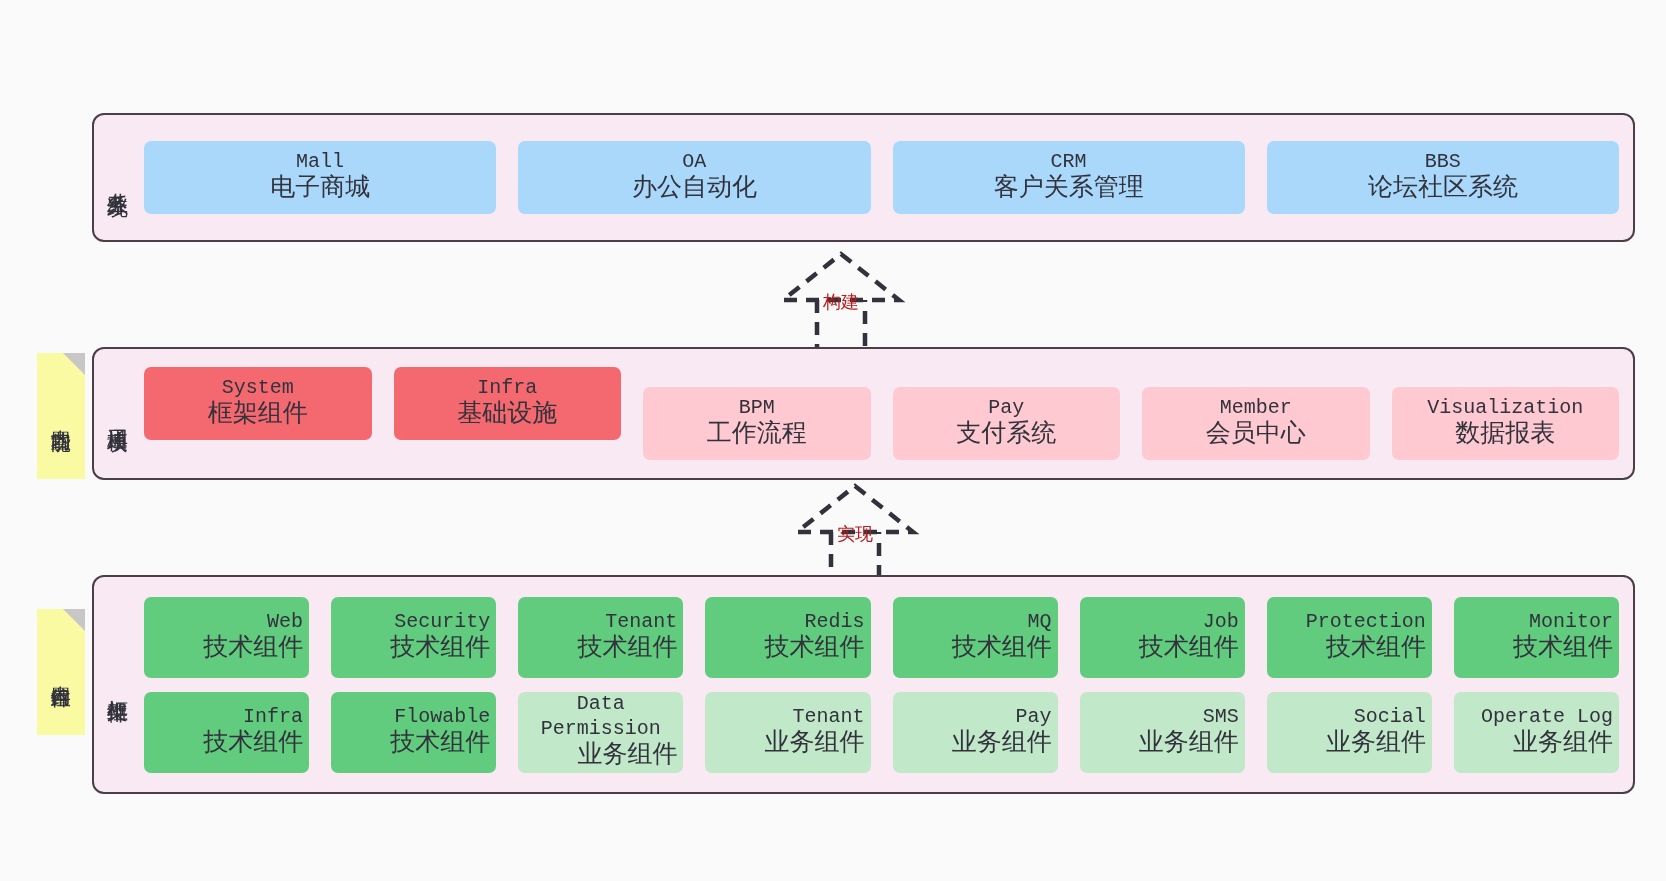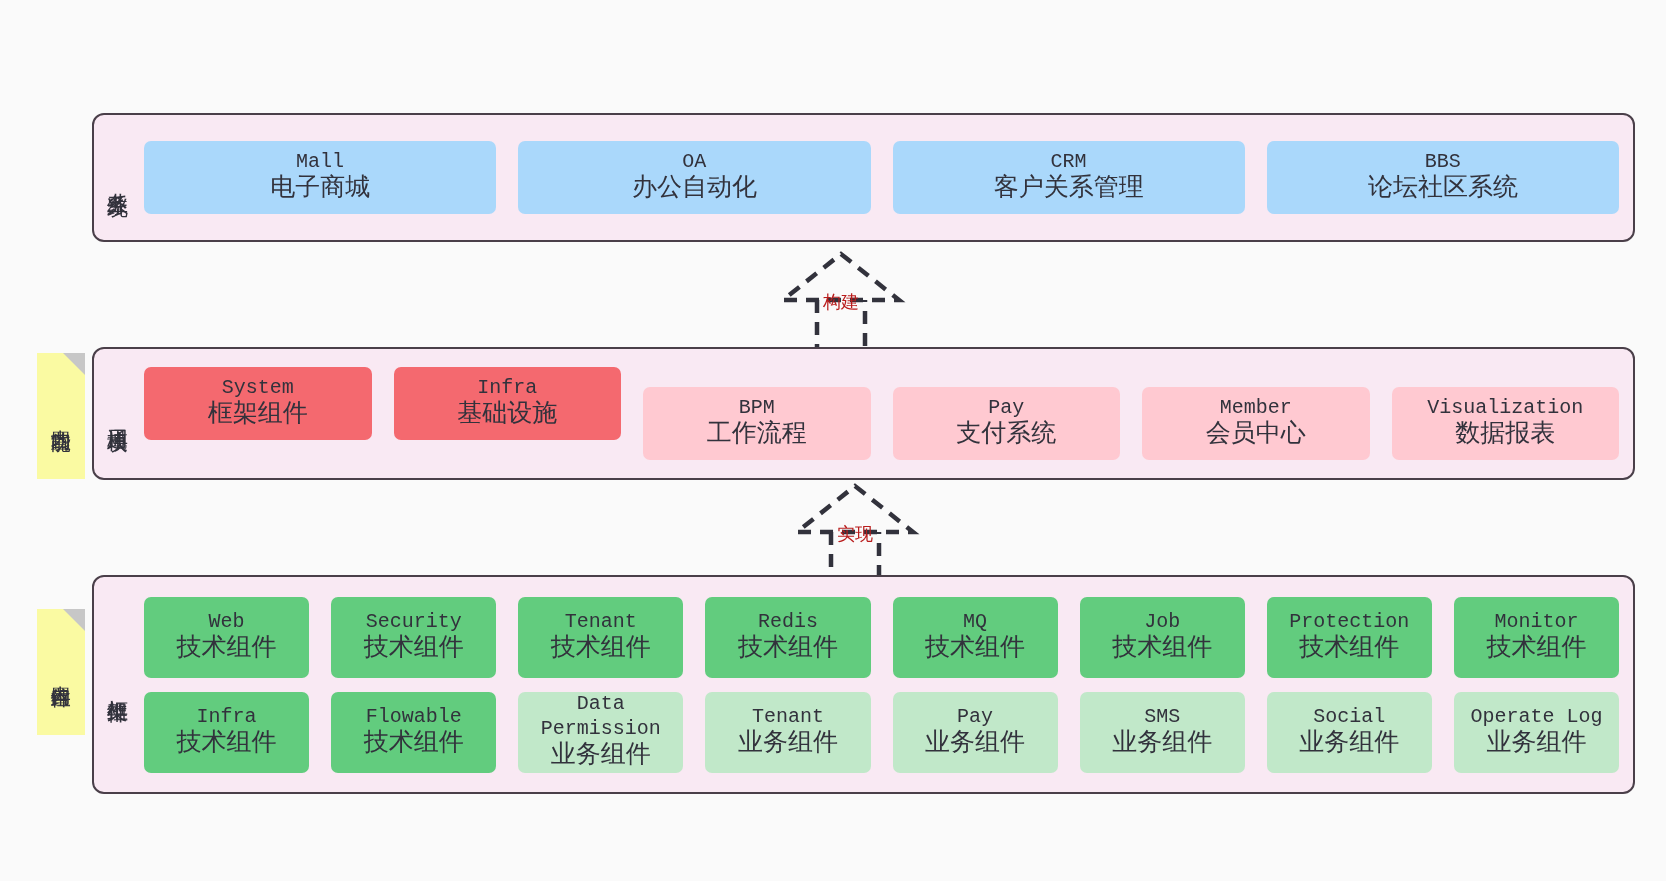--- a/index.html
+++ b/index.html
@@ -85,21 +85,21 @@
   .card.c-pink  { background: #ffc9d1; margin-top: 20px; }
   .card.c-green { background: #62cc7e; }
   .card.c-lgreen{ background: #c1e8c9; }
 
   
   #layer-business { left: 92px;  top: 113px; width: 1543px; height: 129px; }
   #layer-modules  { left: 92px;  top: 347px; width: 1543px; height: 133px; }
   #layer-framework{ left: 92px;  top: 575px; width: 1543px; height: 219px; }
 
   #layer-business .card, #layer-modules .card { height: 73px; }
-  #layer-framework .card { height: 81px; }
+  #layer-framework .card { height: 81px; align-items: flex-end; }
 
   
   .sticky {
     position: absolute;
     width: 48px;
     background: #fafaa2;
     font-size: 20px;
     line-height: 1.12;
     letter-spacing: 1px;
     color: #32323c;

